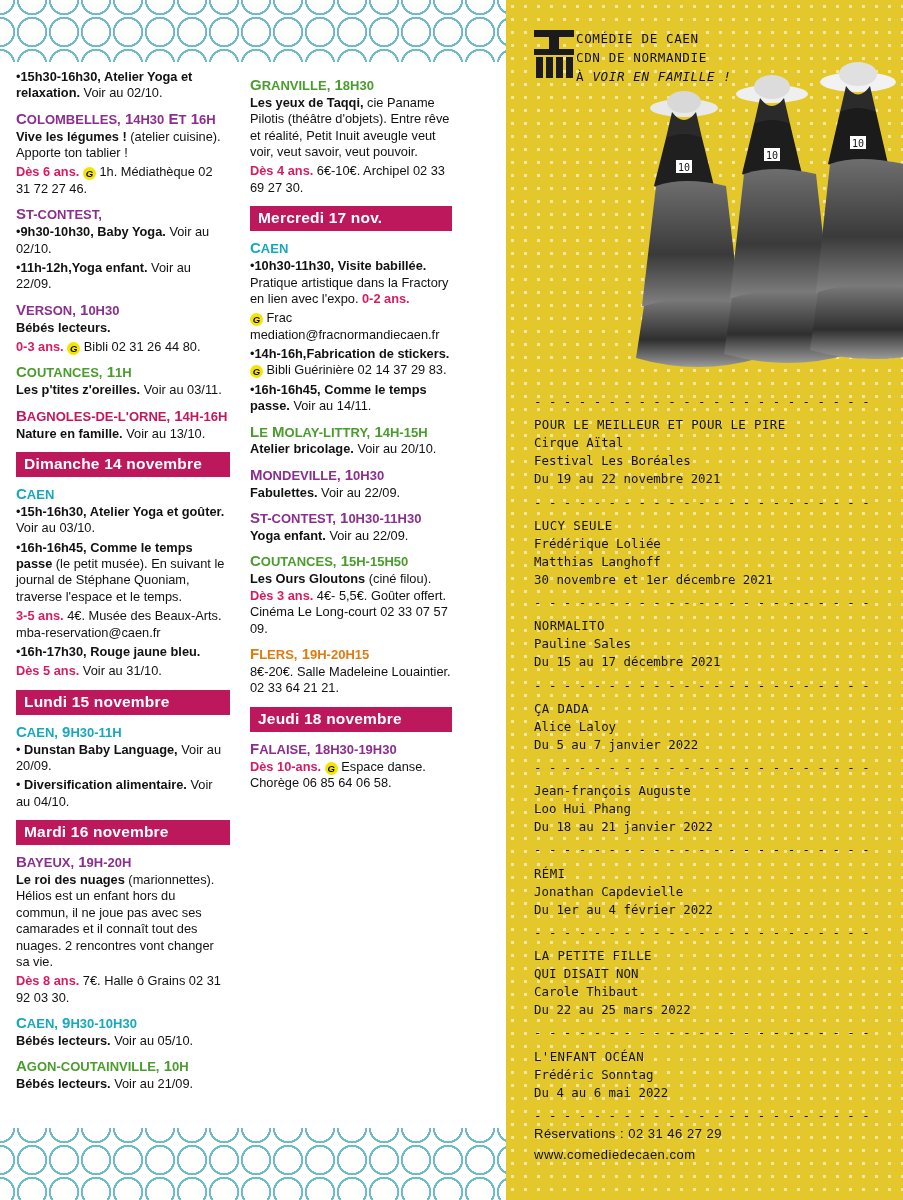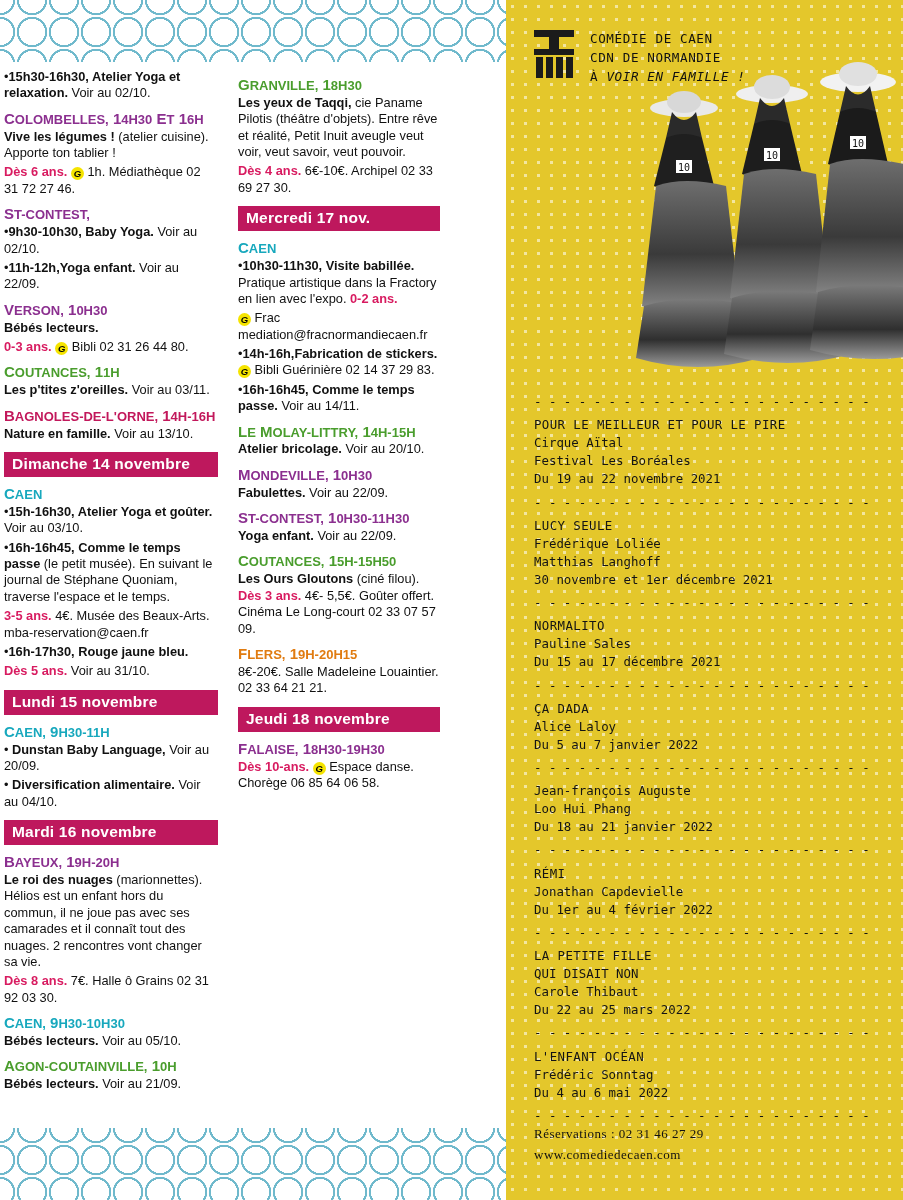--- a/index.html
+++ b/index.html
@@ -34,21 +34,21 @@
       radial-gradient(circle at 0 0, transparent 13px, #6fb9cc 13px, #6fb9cc 15px, transparent 15.5px),
       radial-gradient(circle at 32px 0, transparent 13px, #6fb9cc 13px, #6fb9cc 15px, transparent 15.5px),
       radial-gradient(circle at 0 32px, transparent 13px, #6fb9cc 13px, #6fb9cc 15px, transparent 15.5px),
       radial-gradient(circle at 32px 32px, transparent 13px, #6fb9cc 13px, #6fb9cc 15px, transparent 15.5px);
     background-size:32px 32px;
     background-color:#ffffff;
   }
 
   .columns {
     position:absolute; top:62px; left:0; width:506px; height:1066px;
-    display:flex; gap:0px; padding:6px 16px 0 4px;
+    display:flex; gap:0px; padding:6px 16px 0 16px;
   }
   .col { width:222px; padding-right:8px; }
   .col.col2 { padding-left:12px; }
 
   
   .band {
     background:#be185d; color:#ffffff; font-weight:bold;
     font-size:15.5px; padding:3px 8px 4px 8px; margin:10px 0 6px 0;
     letter-spacing:0.2px;
   }
@@ -76,37 +76,37 @@
     width:397px; height:1200px; position:relative;
     background:#e4c72b;
     overflow:hidden;
   }
   .dots {
     position:absolute; inset:0;
     background-image: radial-gradient(circle, #ffffff 1.6px, transparent 1.8px);
     background-size: 13px 13px;
     opacity:0.55;
   }
-  .brand { position:absolute; top:30px; left:26px; display:flex; gap:14px; align-items:flex-start; }
+  .brand { position:absolute; top:30px; left:26px; display:flex; align-items:flex-start; }
   .logo { width:44px; height:48px; position:relative; }
   .logo .bar { position:absolute; background:#1b1b1b; }
   .brand-text { font-family:"DejaVu Sans Mono", monospace; font-size:12.6px; line-height:1.5; color:#111; letter-spacing:0.6px; }
   .brand-text .it { font-style:italic; }
 
   .photo { position:absolute; top:52px; left:120px; width:290px; height:330px; }
 
   .listing {
     position:absolute; left:28px; top:388px; width:345px;
     font-family:"DejaVu Sans Mono", monospace; font-size:12.4px; line-height:1.46; color:#141414;
   }
   .rule { color:#141414; letter-spacing:0px; white-space:nowrap; overflow:hidden; font-size:12.4px; margin:5px 0 5px 0; }
   .show-title { letter-spacing:0.4px; }
   .footer {
     position:absolute; left:28px; bottom:34px; width:350px;
-    font-family:Liberation Serif, serif; font-size:13px; line-height:1.6; color:#111; letter-spacing:0.5px;
+    font-family:Liberation Sans, sans-serif; font-size:13px; line-height:1.6; color:#111; letter-spacing:0.5px;
   }
 </style>
 </head>
 <body>
 
 <div class="page">
 
   <div class="left">
     <div class="pattern-top">
         <div class="tile"></div>

